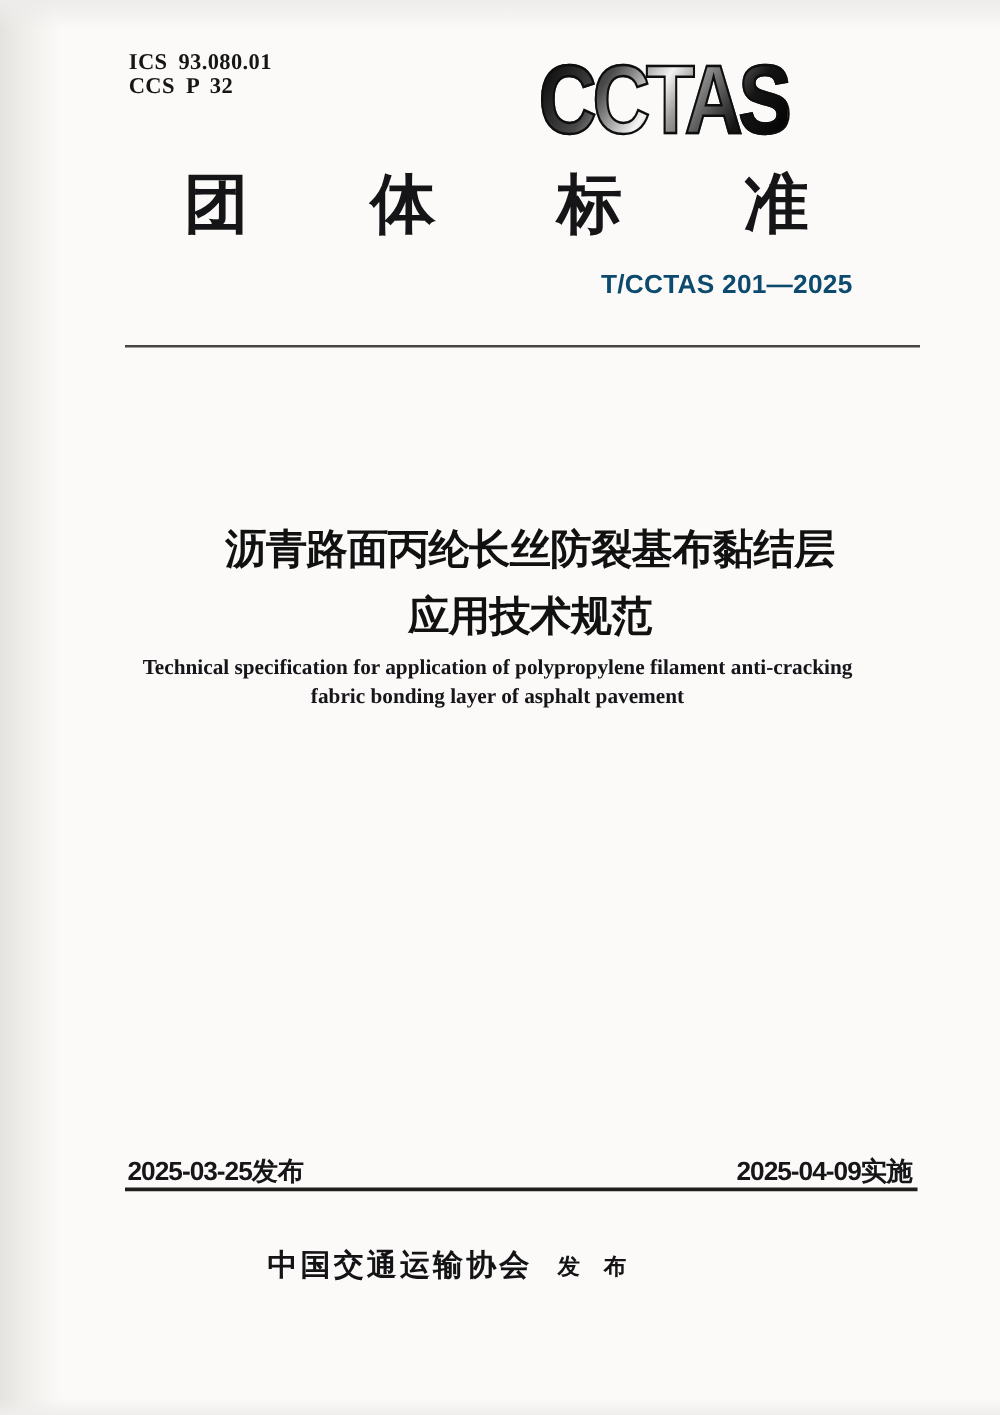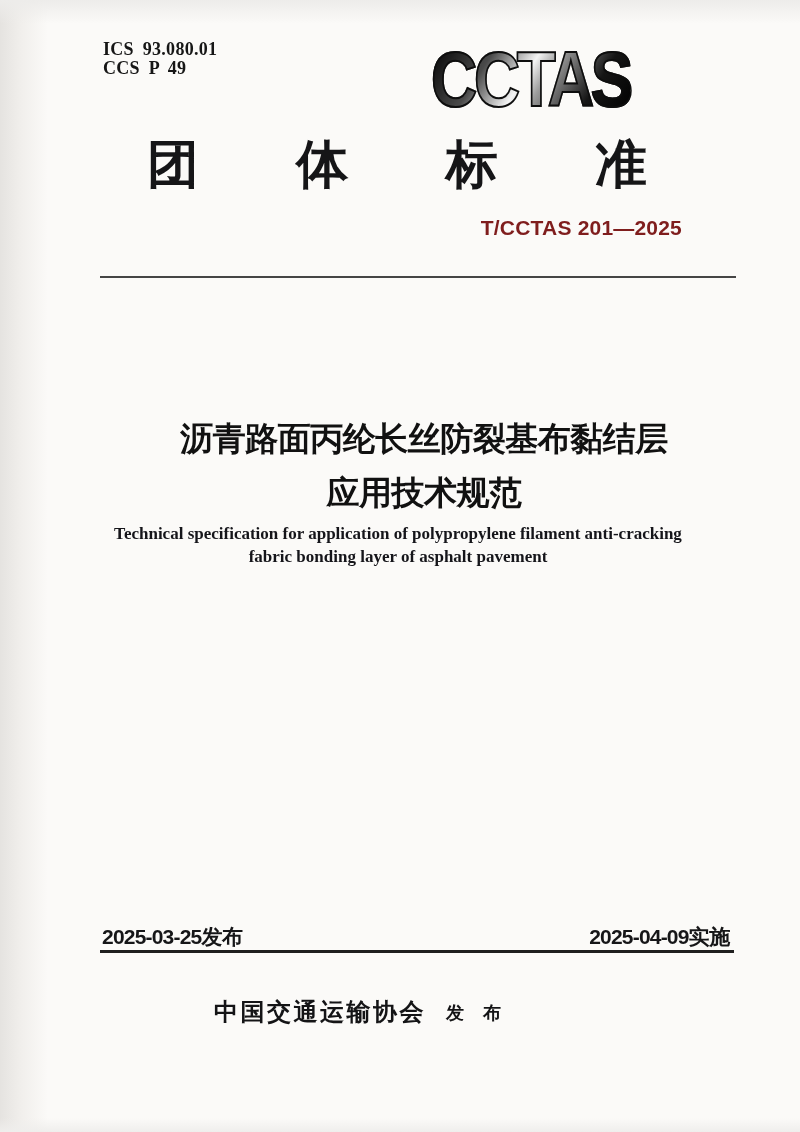--- a/index.html
+++ b/index.html
@@ -65,21 +65,21 @@
     font-size: 52px; line-height: 60px;
     font-weight: 600;
     color: #151517;
   }
 
   .std-number {
     position: absolute; right: 118px; top: 216px;
     font-size: 21px;
     font-weight: bold;
     letter-spacing: 0.2px;
-    color: #7f1d1d;
+    color: #0c4a6e;
   }
 
   .rule-top {
     position: absolute; left: 100px; top: 276px; width: 636px; height: 2px;
     background: #454545;
   }
 
   .title-zh {
     position: absolute; left: 0; top: 412px; width: 800px;
     text-align: center;
@@ -139,21 +139,21 @@
 </head>
 <body>
 
 <div class="page">
   <div class="scan-edge-left"></div>
   <div class="scan-edge-top"></div>
   <div class="scan-edge-bottom"></div>
 
   <div class="ics-block">
     <div>ICS 93.080.01</div>
-    <div>CCS P 49</div>
+    <div>CCS P 32</div>
   </div>
 
   <div class="cctas-logo">CCTAS</div>
 
   <div class="doc-type">
     <span>团</span>
     <span>体</span>
     <span>标</span>
     <span>准</span>
   </div>

